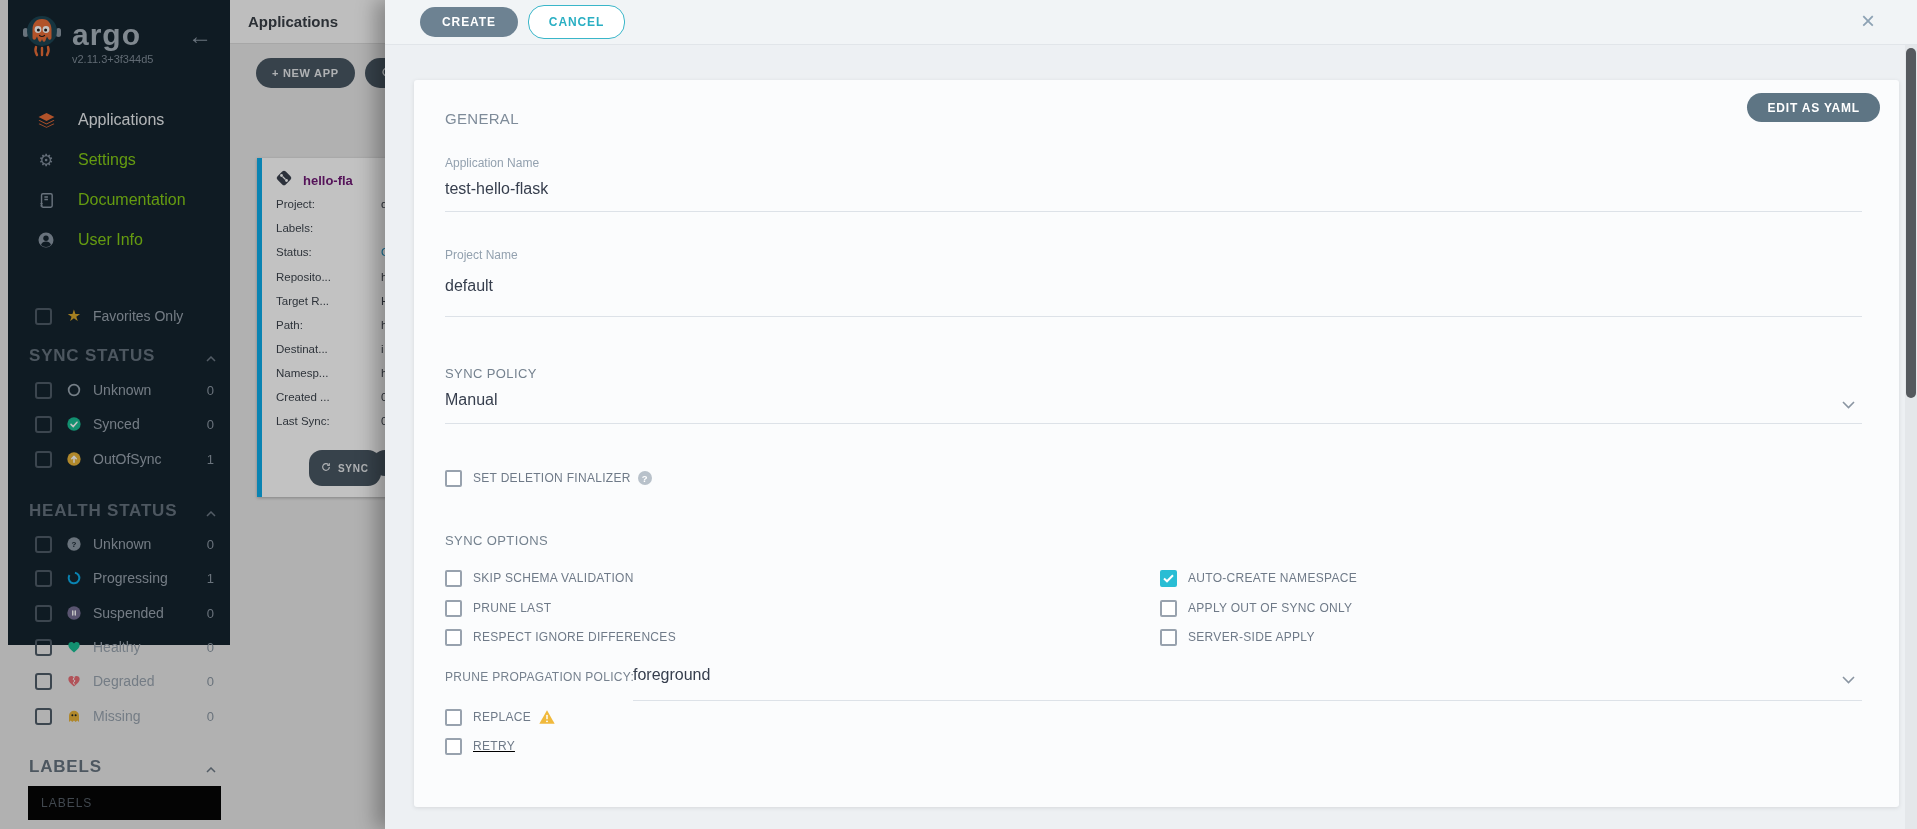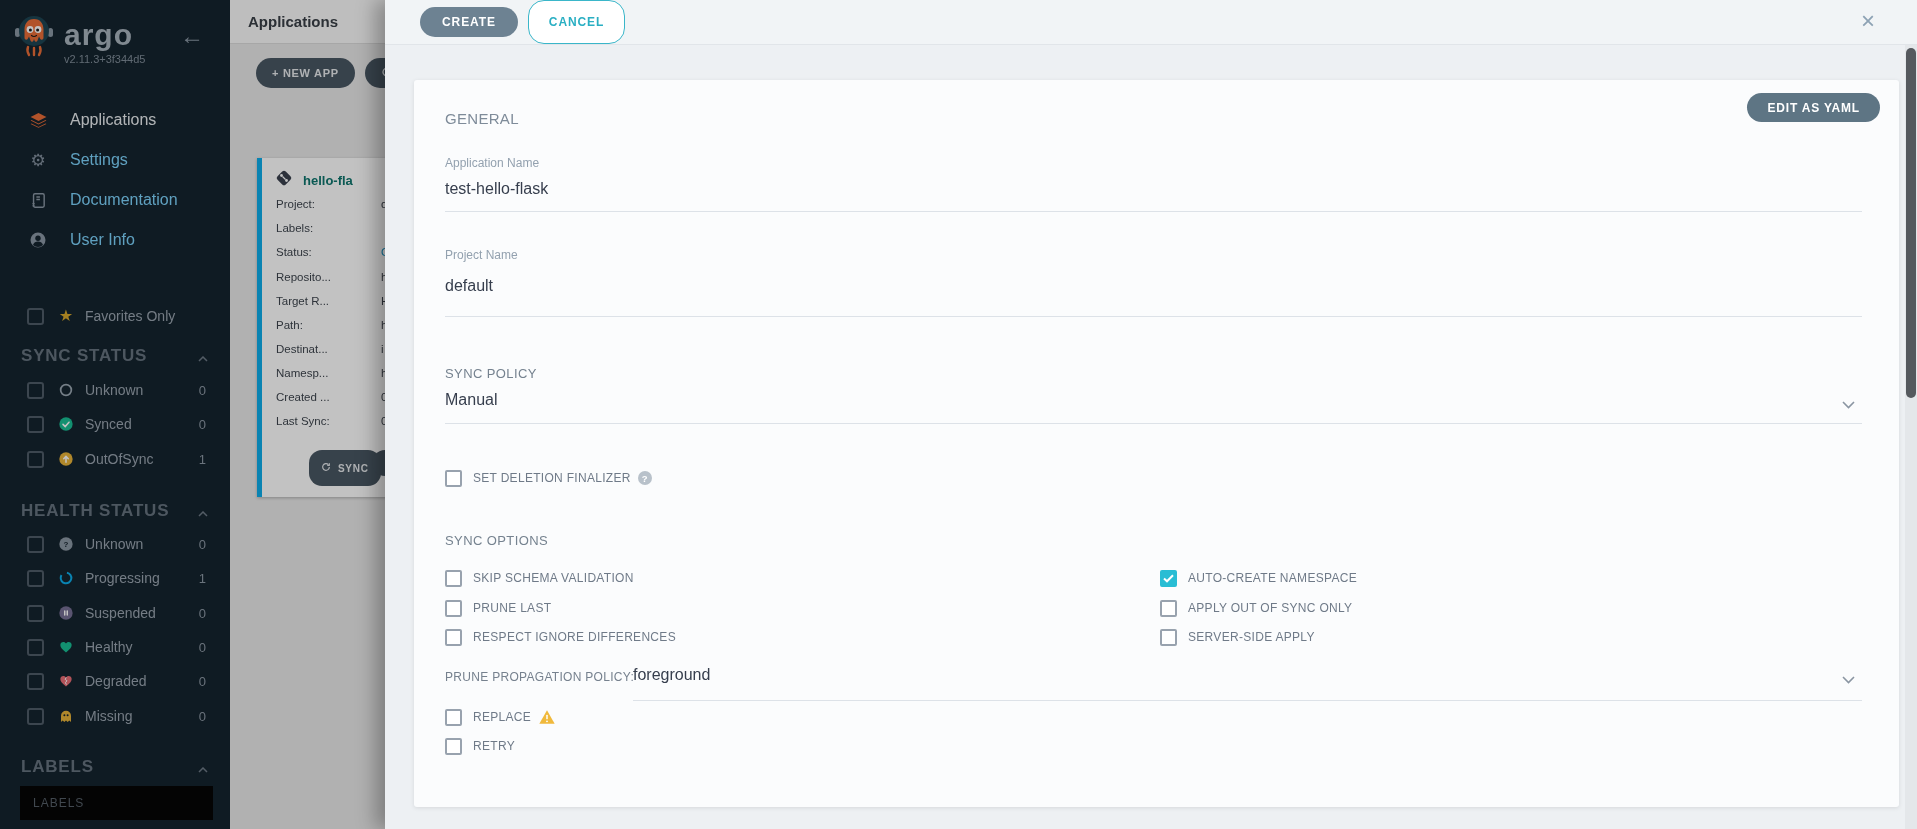--- a/index.html
+++ b/index.html
@@ -1,30 +1,30 @@
 <!DOCTYPE html>
 <html><head>
 <meta charset="utf-8">
 <style>
   * { margin:0; padding:0; box-sizing:border-box; }
   html,body { width:1917px; height:829px; overflow:hidden; font-family:"Liberation Sans", sans-serif; }
   .root { position:relative; width:1917px; height:829px; background:#e9e9e9; overflow:hidden; }
 
   
-  .sidebar { position:absolute; left:0; top:0; width:230px; height:829px; background:#15242e; z-index:1; }
+  .sidebar { position:absolute; left:8px; top:0; width:230px; height:645px; background:#15242e; z-index:1; }
   .brand-row { position:absolute; left:14px; top:14px; display:flex; align-items:flex-start; }
   .brand-text { margin-left:10px; }
   .brand-name { font-size:30px; font-weight:bold; color:#a9b4be; line-height:30px; letter-spacing:1px; margin-top:6px; }
   .brand-ver { font-size:11px; color:#7f8c98; margin-top:3px; }
   .collapse-arrow { position:absolute; left:180px; top:26px; color:#8b98a5; font-size:24px; line-height:20px; cursor:pointer; }
 
   .nav { position:absolute; left:0; top:100px; width:230px; }
   .nav-item { height:40px; display:flex; align-items:center; padding-left:26px; cursor:pointer; }
   .nav-item .nav-ico { width:24px; display:flex; justify-content:center; }
-  .nav-item .nav-label { margin-left:20px; font-size:16px; color:#7dd3fc; }
+  .nav-item .nav-label { margin-left:20px; font-size:16px; color:#84cc16; }
   .nav-item.active .nav-label { color:#e9edf0; }
   .gear-glyph { font-size:17px; color:#82909e; }
 
   .filter-row { position:absolute; left:0; width:230px; height:20px; display:flex; align-items:center; }
   .cb-dark { width:17px; height:17px; border:2px solid #4f5c68; border-radius:3px; margin-left:27px; flex:none; cursor:pointer; }
   .filter-ico { width:18px; margin-left:13px; display:flex; justify-content:center; flex:none; }
   .filter-label { margin-left:10px; font-size:14px; color:#99a4af; white-space:nowrap; }
   .filter-count { position:absolute; right:24px; font-size:13px; color:#8b97a3; }
   .star-glyph { color:#D9A92C; font-size:16px; line-height:16px; }
 
@@ -36,35 +36,35 @@
 
   
   .appbg { position:absolute; left:230px; top:0; width:1687px; height:829px; background:#e9e9e9; z-index:1; }
   .toolbar { height:44px; background:#fafafa; border-bottom:1px solid #dcdcdc; display:flex; align-items:center; padding-left:18px; }
   .page-title { font-size:15px; font-weight:bold; color:#3a4047; }
   .actions-row { position:absolute; left:26px; top:58px; display:flex; gap:10px; }
   .btn-dark { background:#495763; color:#e6e9ec; border:none; border-radius:16px; height:30px; padding:0 16px; font-size:11px; font-weight:bold; letter-spacing:0.7px; display:flex; align-items:center; gap:7px; cursor:pointer; font-family:"Liberation Sans", sans-serif; white-space:nowrap; }
 
   .app-card { position:absolute; left:27px; top:158px; width:132px; height:339px; background:#ffffff; border-left:5px solid #0DADEA; box-shadow:0 1px 3px rgba(0,0,0,0.25); }
   .card-title-row { position:absolute; left:12px; top:10px; display:flex; align-items:center; gap:9px; }
-  .card-title { font-size:13px; font-weight:bold; color:#0f766e; white-space:nowrap; }
+  .card-title { font-size:13px; font-weight:bold; color:#701a75; white-space:nowrap; }
   .card-row { position:absolute; left:14px; font-size:11.5px; color:#3e454e; white-space:nowrap; }
   .card-frag { position:absolute; left:119px; width:9px; overflow:hidden; font-size:11.5px; color:#3e454e; }
   .card-sync-btn { position:absolute; left:47px; top:292px; }
   .btn-dark.small { height:36px; padding:0 12px; font-size:10px; border-radius:13px; }
   .card-btn-sliver { position:absolute; left:110px; top:292px; width:30px; height:26px; border-radius:13px; background:#495763; }
 
   
   .overlay { position:absolute; left:0; top:0; width:385px; height:829px; background:rgba(0,0,0,0.24); z-index:5; }
 
   
   .panel { position:absolute; left:385px; top:0; width:1532px; height:829px; background:#edf0f3; z-index:10; box-shadow:-10px 0 18px rgba(0,0,0,0.28); }
   .panel-header { position:relative; height:45px; background:#f1f4f6; border-bottom:1px solid #e1e5e9; display:flex; align-items:center; padding-left:35px; gap:10px; }
   .btn-create { background:#6d8292; color:#ffffff; border:none; border-radius:16px; height:30px; padding:0 22px; font-size:12px; font-weight:bold; letter-spacing:0.9px; cursor:pointer; font-family:"Liberation Sans", sans-serif; }
-  .btn-cancel { background:#ffffff; color:#2aafc3; border:1px solid #3ab6c9; border-radius:16px; height:44px; padding:0 20px; font-size:12px; font-weight:bold; letter-spacing:0.9px; cursor:pointer; font-family:"Liberation Sans", sans-serif; }
+  .btn-cancel { background:#ffffff; color:#2aafc3; border:1px solid #3ab6c9; border-radius:16px; height:34px; padding:0 20px; font-size:12px; font-weight:bold; letter-spacing:0.9px; cursor:pointer; font-family:"Liberation Sans", sans-serif; }
   .close-x { position:absolute; right:42px; top:7px; font-size:24px; color:#8da2b4; cursor:pointer; line-height:28px; }
 
   .panel-card { position:absolute; left:29px; top:80px; width:1485px; height:727px; background:#fbfcfd; border-radius:3px; box-shadow:0 1px 4px rgba(0,0,0,0.10); }
   .btn-yaml { position:absolute; right:19px; top:13px; background:#5e7584; color:#ffffff; border:none; border-radius:15px; height:29px; padding:0 20px; font-size:12px; font-weight:bold; letter-spacing:0.8px; cursor:pointer; font-family:"Liberation Sans", sans-serif; }
 
   .sec-title { position:absolute; left:31px; font-size:15px; color:#7e8b99; letter-spacing:0.3px; }
   .sec-title.small { font-size:12.5px; font-weight:bold; color:#75828f; letter-spacing:0.4px; }
   .fld-label { position:absolute; left:31px; font-size:12px; color:#93a1af; }
   .fld-value { position:absolute; left:31px; font-size:16px; color:#363e4d; }
   .fld-line { position:absolute; left:31px; right:37px; height:1px; background:#dde2e8; }
@@ -428,21 +428,21 @@
         <span class="cb"></span>
         <span class="opt-label">REPLACE</span>
         <span class="warn-ico">
           <svg width="16" height="14" viewBox="0 0 24 21">
               <path d="M12 0.5 L23.5 20.5 H0.5 Z" fill="#F0B93C"></path>
               <rect x="10.9" y="7" width="2.2" height="7" rx="1" fill="#fff"></rect>
               <circle cx="12" cy="17" r="1.4" fill="#fff"></circle>
             </svg>
         </span>
       </div>
-      <div class="opt-row" style="left:31px; top:657px;">
+      <div class="opt-row" style="left:31px; top:657px;text-decoration:underline;">
         <span class="cb"></span>
         <span class="opt-label">RETRY</span>
       </div>
     </div>
 
     <div class="scrollbar">
       <div class="scroll-thumb"></div>
     </div>
   </div>
 

